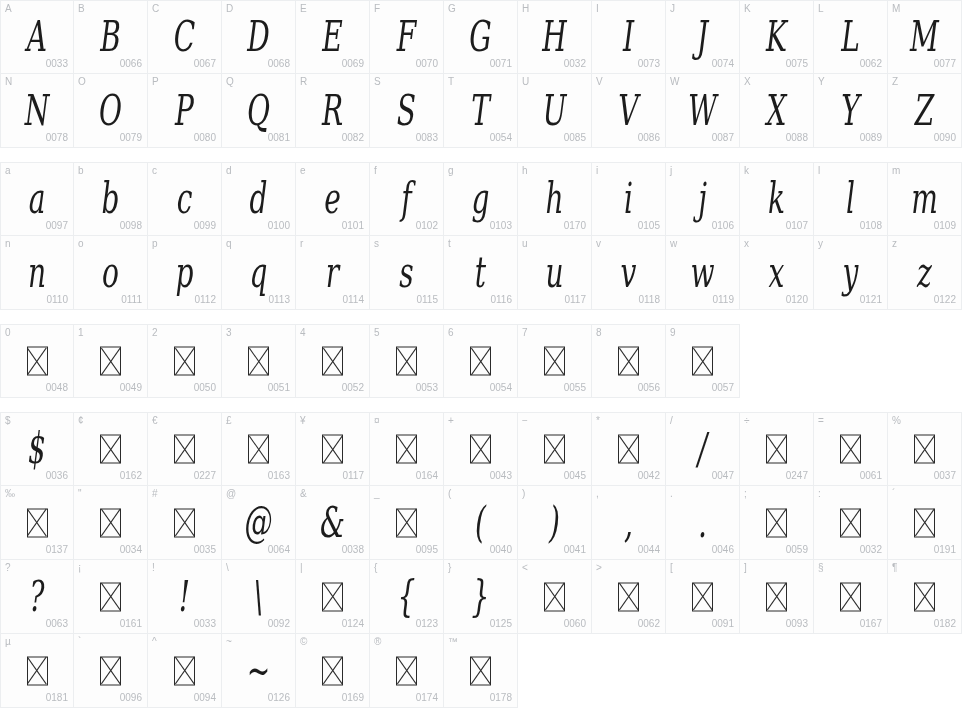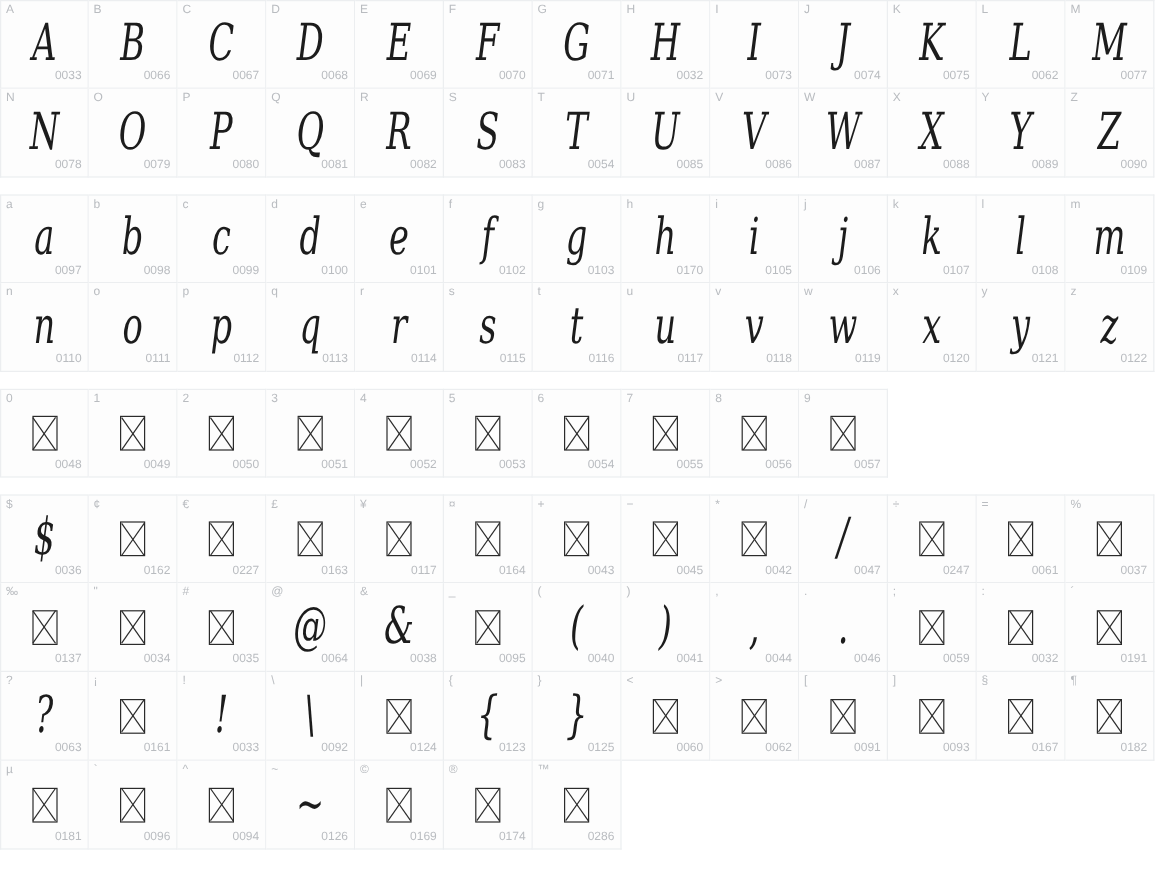--- a/index.html
+++ b/index.html
@@ -645,16 +645,16 @@
         <span class="ch-code">0169</span>
       </div>
       <div class="cell">
         <span class="ch-label">®</span>
         <div class="glyph notdef"><span class="notdef-box"></span></div>
         <span class="ch-code">0174</span>
       </div>
       <div class="cell">
         <span class="ch-label">™</span>
         <div class="glyph notdef"><span class="notdef-box"></span></div>
-        <span class="ch-code">0286</span>
+        <span class="ch-code">0178</span>
       </div>
     </div>
   </div>
 
 </body></html>

